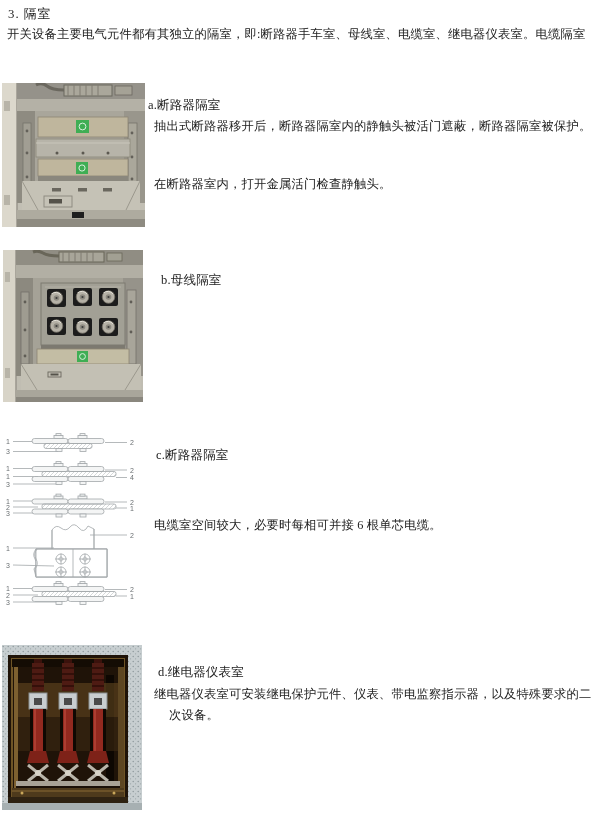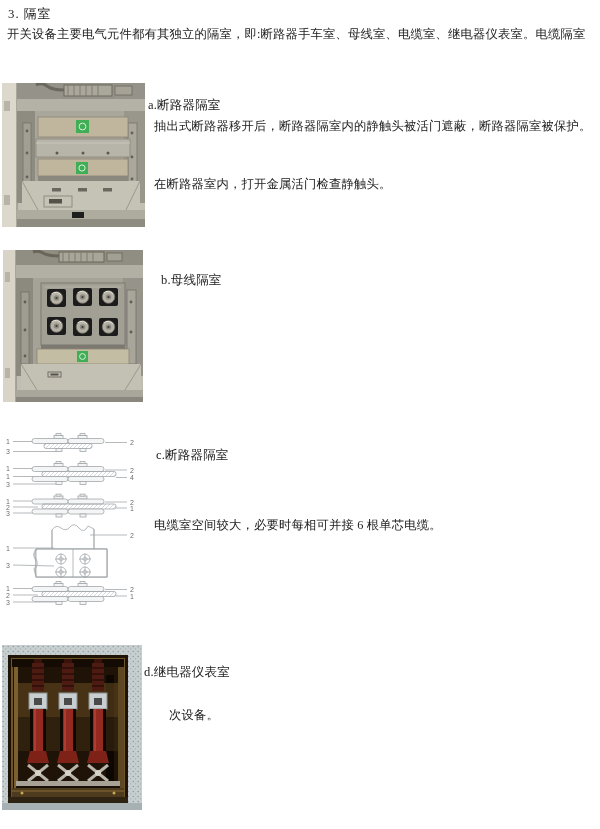--- a/index.html
+++ b/index.html
@@ -396,16 +396,17 @@
 
     <rect x="14" y="136" width="104" height="5" fill="#a8a296"></rect>
     <rect x="14" y="141" width="104" height="2" fill="#1a1008"></rect>
     <rect x="10" y="143" width="112" height="9" fill="#4e3a1c"></rect>
     <line x1="10" y1="146" x2="122" y2="146" stroke="#8a6a35" stroke-width="1.2"></line>
     <rect x="6" y="152" width="120" height="6" fill="#2e2212"></rect>
     <circle cx="20" cy="148" r="1.5" fill="#c9a75a"></circle>
     <circle cx="112" cy="148" r="1.5" fill="#c9a75a"></circle>
   </svg>
 
-  <div class="abs t cap" style="left:144px;top:664px;text-align:center;">d.继电器仪表室</div>
+  <div class="abs t cap" style="left:158px;top:664px;text-align:center;">d.继电器仪表室</div>
+  <div class="abs t" style="left:154px;top:686px;">继电器仪表室可安装继电保护元件、仪表、带电监察指示器，以及特殊要求的二</div>
   <div class="abs t" style="left:169px;top:707px;">次设备。</div>
 
 </div>
 
 </body></html>

